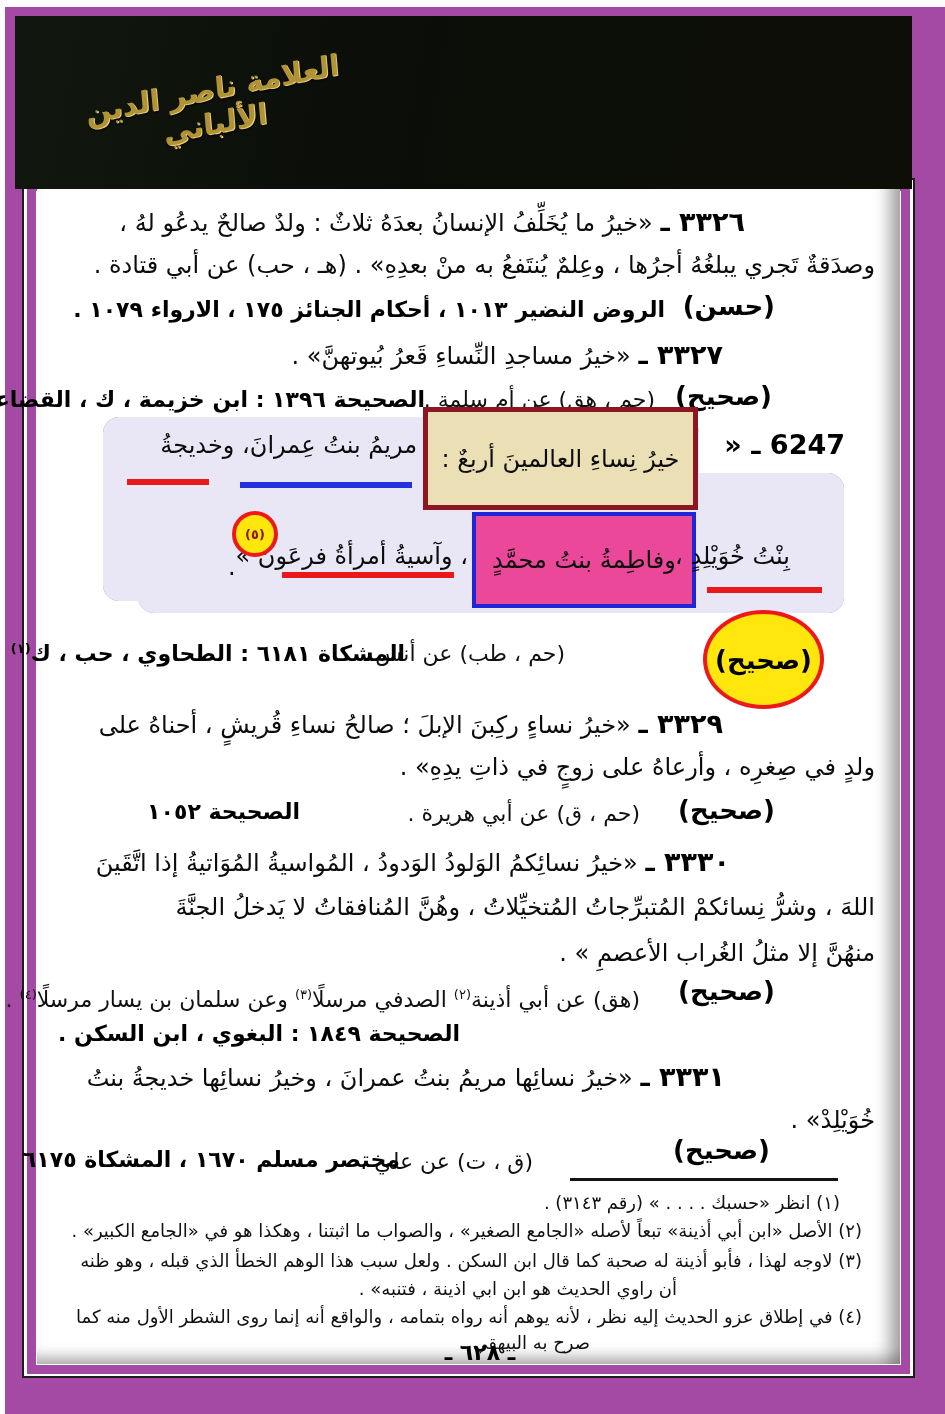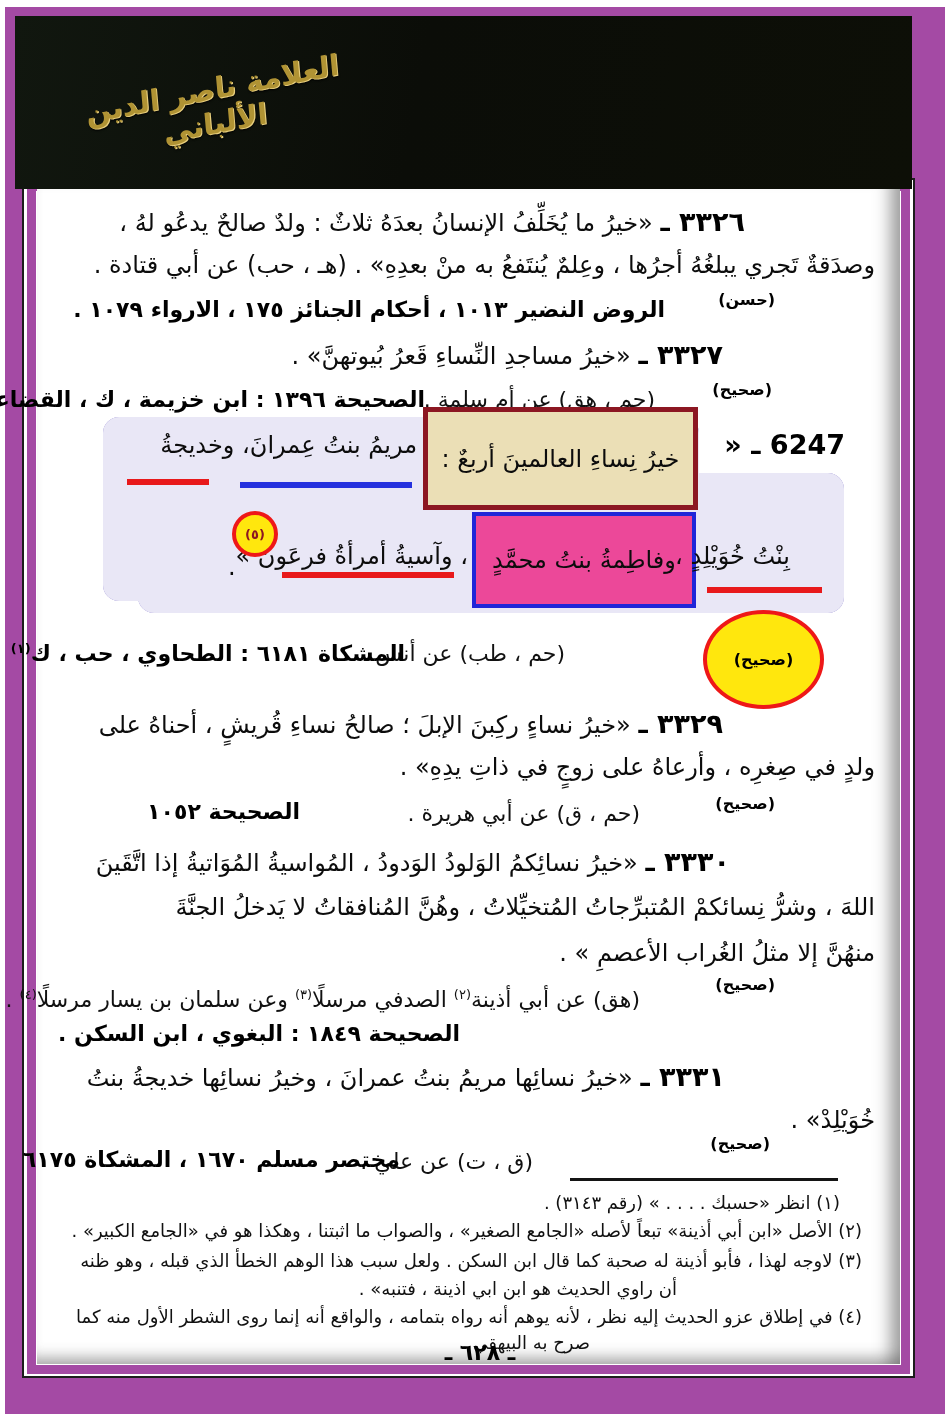--- a/index.html
+++ b/index.html
@@ -23,21 +23,21 @@
   .title-gold{position:absolute;right:12px;top:34px;width:600px;text-align:center;
     font-size:62px;font-weight:bold;color:#c79d3f;letter-spacing:-2px;
     text-shadow:1px 1px 0 #f3d88a,2px 2px 2px #000,-1px -1px 1px #4d3a06;}
   .author-gold{position:absolute;left:34px;top:56px;width:330px;text-align:center;
     font-size:29px;font-weight:bold;color:#b09334;letter-spacing:0px;
     transform:rotate(-11deg) skewX(-6deg);
     text-shadow:1px 1px 0 #e8cf7e,1px 2px 2px #000;}
   
   .matn{font-size:24px;color:#0c0c0c;}
   .num{font-size:27px;font-weight:bold;color:#000;}
-  .grade{font-size:16px;font-weight:bold;color:#000;}
+  .grade{font-size:26px;font-weight:bold;color:#000;}
   .isnad{font-size:22px;color:#111;}
   .refs{font-size:22px;font-weight:bold;color:#000;}
   .fnote{font-size:18px;color:#111;}
   sup{font-size:13px;}
   
   .lav{background:#e9e7f6;border:3px solid #8377c8;border-radius:16px;}
   .lav-fill{background:#e9e7f6;border:3px solid transparent;border-radius:16px;}
   .tan-box{left:423px;top:407px;width:265px;height:93px;background:#ebdfb6;border:5px solid #8c1722;
     display:flex;align-items:center;justify-content:center;z-index:8;}
   .green-box{left:472px;top:512px;width:216px;height:88px;background:#ec4899;border:4px solid #2026d8;

